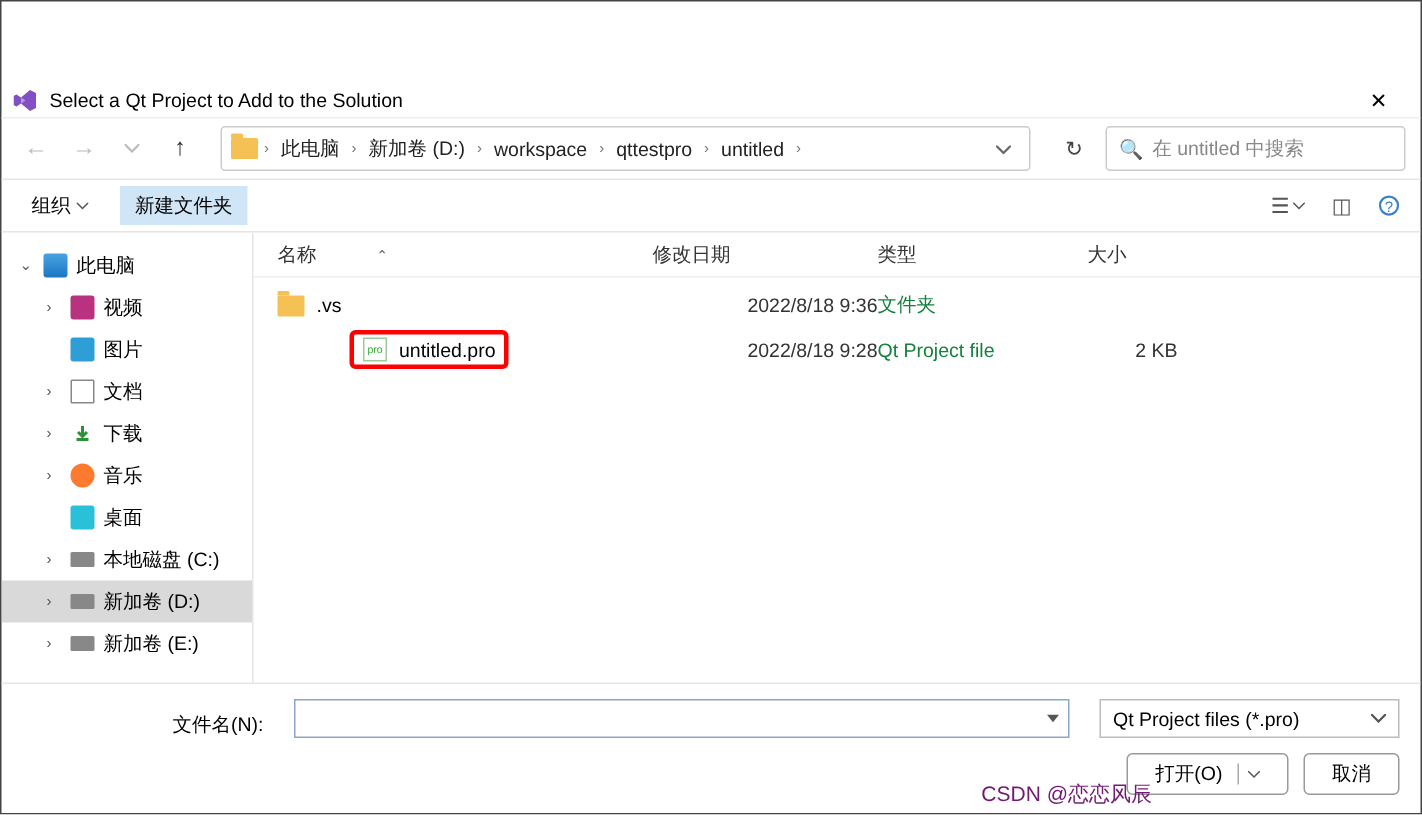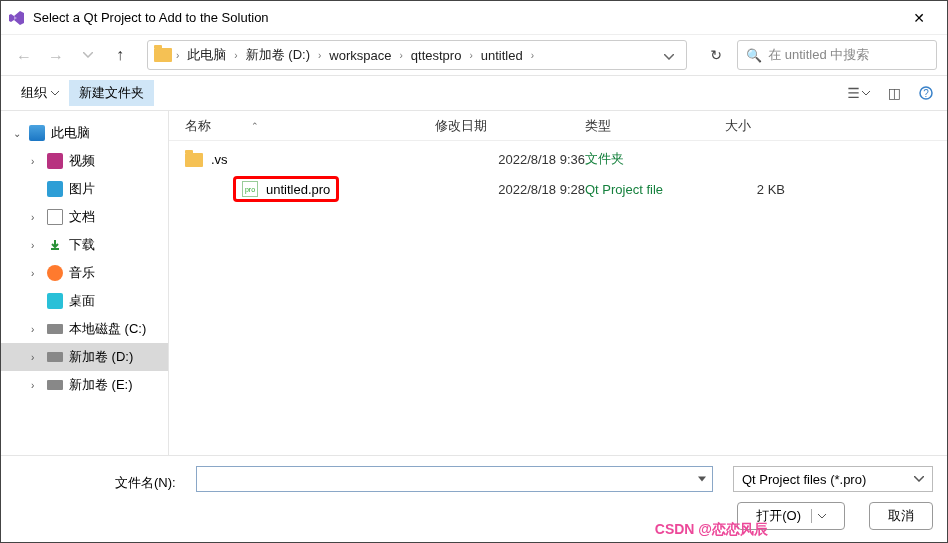--- a/index.html
+++ b/index.html
@@ -1,34 +1,34 @@
 <!DOCTYPE html>
 <html><head>
 <meta charset="utf-8">
 <style>
 * { box-sizing: border-box; margin: 0; padding: 0; font-family: "Segoe UI", "Microsoft YaHei", sans-serif; }
 body { background: #fff; width: 948px; height: 543px; overflow: hidden; position: relative; }
 .dialog { width: 948px; height: 543px; border: 1px solid #444; background: #fff; display: flex; flex-direction: column; }
-.titlebar { height: 34px; display: flex; align-items: center; padding: 14px 8px; border-bottom: 1px solid #eee; }
+.titlebar { height: 34px; display: flex; align-items: flex-start; padding: 14px 8px; border-bottom: 1px solid #eee; margin-top: 44px; }
 .titlebar .icon-vs { width: 16px; height: 16px; margin-right: 8px; }
 .titlebar .title { font-size: 13px; flex: 1; }
 .titlebar .close { width: 40px; text-align: center; font-size: 14px; cursor: pointer; }
 .navbar { height: 40px; display: flex; align-items: center; padding: 6px 10px; gap: 6px; }
 .nav-btn { width: 26px; height: 26px; display: flex; align-items: center; justify-content: center; color: #777; cursor: pointer; }
 .nav-btn.disabled { color: #bbb; }
 .up-btn { color: #333; }
 .addressbar { flex: 1; height: 30px; border: 1px solid #ccc; border-radius: 3px; display: flex; align-items: center; padding: 0 6px; gap: 4px; margin: 0 8px; }
 .addressbar .folder-ico { width: 18px; height: 14px; background: #f5c154; border-radius: 1px; display:inline-block; position:relative; }
 .addressbar .folder-ico::before { content:""; position:absolute; top:-3px; left:0; width:8px; height:3px; background:#f5c154; border-radius:1px 1px 0 0; }
 .crumb { font-size: 13px; color: #222; cursor: pointer; padding: 2px 4px; }
 .crumb-sep { color: #777; font-size: 10px; }
 .addr-drop { margin-left: auto; color: #666; padding: 0 6px; cursor: pointer; }
 .refresh { width: 30px; text-align: center; color: #444; cursor: pointer; font-size: 14px; }
 .searchbox { width: 200px; height: 30px; border: 1px solid #ccc; border-radius: 3px; display: flex; align-items: center; padding: 0 8px; gap: 6px; color: #888; font-size: 13px; }
-.toolbar { height: 36px; border-top: 1px solid #e5e5e5; border-bottom: 1px solid #e5e5e5; display: flex; align-items: center; padding: 0 10px; gap: 0; }
+.toolbar { height: 36px; border-top: 1px solid #e5e5e5; border-bottom: 1px solid #e5e5e5; display: flex; align-items: center; padding: 0 10px; gap: 11px; }
 .tool-btn { font-size: 13px; padding: 4px 10px; cursor: pointer; display:flex; align-items:center; gap:4px; }
 .tool-btn.newf { background: #d0e6f7; }
 .tool-right { margin-left: auto; display: flex; gap: 10px; align-items: center; }
 .view-ico { color: #555; cursor: pointer; padding: 2px 4px; font-size: 14px; display:flex; align-items:center; gap:2px; }
 .body { flex: 1; display: flex; overflow: hidden; }
 .sidebar { width: 168px; border-right: 1px solid #e5e5e5; padding: 8px 0; overflow-y: auto; }
 .tree-item { display: flex; align-items: center; gap: 6px; padding: 5px 8px 5px 12px; font-size: 13px; cursor: pointer; }
 .tree-item.root { font-weight: normal; }
 .tree-item.child { padding-left: 30px; }
 .tree-item.selected { background: #d9d9d9; }
@@ -58,24 +58,24 @@
 .folder-ico2 { width: 18px; height: 14px; background: #f5c154; border-radius: 1px; position:relative; }
 .folder-ico2::before { content:""; position:absolute; top:-3px; left:0; width:8px; height:3px; background:#f5c154; border-radius:1px 1px 0 0;}
 .pro-ico { width:16px; height:16px; border:1px solid #9c9; background:#fff; font-size:7px; color:#3a3; display:flex; align-items:center; justify-content:center; }
 .highlight-box { border: 3px solid #f00; border-radius: 4px; padding: 2px 6px; margin: -2px -6px; }
 .footer { border-top: 1px solid #e5e5e5; padding: 10px 14px 12px; }
 .fn-row { display: flex; align-items: flex-end; gap: 20px; margin-bottom: 10px; }
 .fn-label { font-size: 13px; padding-left: 100px; }
 .fn-input { flex: 1; height: 26px; border: 1px solid #8aa7c7; padding: 0 6px; font-size: 13px; position:relative; }
 .fn-input::after { content:""; position:absolute; right:6px; top:50%; transform:translateY(-50%); border-left:4px solid transparent; border-right:4px solid transparent; border-top:5px solid #555; }
 .filter { width: 200px; height: 26px; border: 1px solid #bbb; padding: 0 8px; font-size: 13px; display:flex; align-items:center; justify-content:space-between; cursor:pointer; }
-.btn-row { display: flex; justify-content: flex-end; gap: 24px; }
+.btn-row { display: flex; justify-content: flex-end; gap: 10px; }
 .btn { height: 28px; padding: 0 18px; border: 1px solid #999; border-radius: 4px; background: #fff; font-size: 13px; cursor: pointer; display: flex; align-items: center; gap: 4px; }
 .btn.open { display:flex; }
-.watermark { position:absolute; bottom:4px; right:180px; color:#ec4899; font-size:14px; pointer-events:none;font-weight:bold; }
+.watermark { position:absolute; bottom:4px; right:180px; color:#701a75; font-size:14px; pointer-events:none; }
 </style>
 </head>
 <body>
 
 <div class="dialog">
 
   <div class="titlebar">
     <span class="icon-vs">
       <svg viewBox="0 0 16 16" width="16" height="16">
           <path fill="#8150c3" d="M11 1l4 2v10l-4 2-6-5-3 2-2-1V5l2-1 3 2 6-5z"></path>

